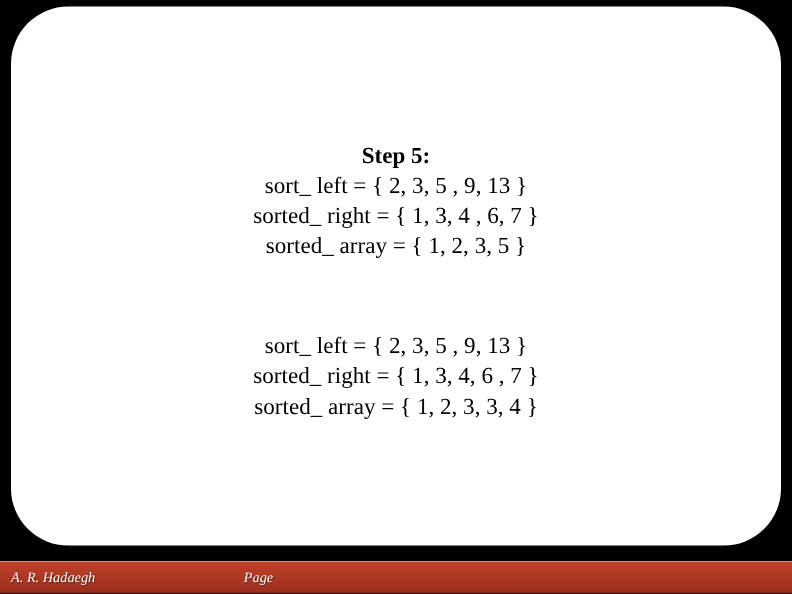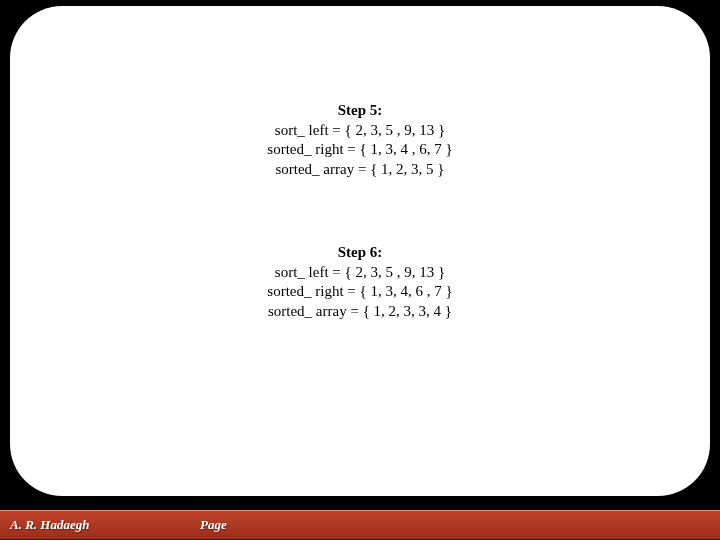--- a/index.html
+++ b/index.html
@@ -17,22 +17,23 @@
     left: 10px;
     width: 700px;
     height: 490px;
     background: #fff;
     border-radius: 52px;
     padding-top: 95px;
   }
   .content {
     text-align: center;
     color: #000;
-    font-size: 15px;
+    font-size: 21px;
     line-height: 1.3;
+    margin-top: 27px;
   }
   .step-title {
     font-weight: bold;
   }
   .gap {
     height: 64px;
   }
   .footer {
     position: absolute;
     left: 0;
@@ -40,51 +41,50 @@
     width: 720px;
     height: 30px;
     background: linear-gradient(#c0412a, #9a2e1c);
     border-top: 1px solid #e89070;
     border-bottom: 1px solid #4a1008;
     display: flex;
     align-items: center;
     color: #fff;
     font-family: "Times New Roman", Times, serif;
     font-style: italic;
-    font-weight: bold;
+    font-weight: normal;
     font-size: 13px;
   }
   .footer .left {
     padding-left: 10px;
     width: 200px;
     text-shadow: 1px 1px 1px rgba(0,0,0,0.4);
   }
   .footer .center {
     flex: 1;
     text-align: center;
     text-shadow: 1px 1px 1px rgba(0,0,0,0.4);
   }
   .footer .right {
     width: 70px;
-    text-align: left;
+    text-align: center;
     font-style: italic;
     text-shadow: 1px 1px 1px rgba(0,0,0,0.4);
   }
 </style>
 </head>
 <body>
 
 <div class="card">
   <div class="content">
     <div class="step-title">Step 5:</div>
     <div>sort_ left = { 2, 3, 5 , 9, 13 }</div>
     <div>sorted_ right = { 1, 3, 4 , 6, 7 }</div>
     <div>sorted_ array = { 1, 2, 3, 5 }</div>
     <div class="gap"></div>
-    <div class="step-title">Step 6:</div>
     <div>sort_ left = { 2, 3, 5 , 9, 13 }</div>
     <div>sorted_ right = { 1, 3, 4, 6 , 7 }</div>
     <div>sorted_ array = { 1, 2, 3, 3, 4 }</div>
   </div>
 </div>
 
 <div class="footer">
   <div class="left">A. R. Hadaegh</div>
   <div class="right">Page</div>
 </div>

